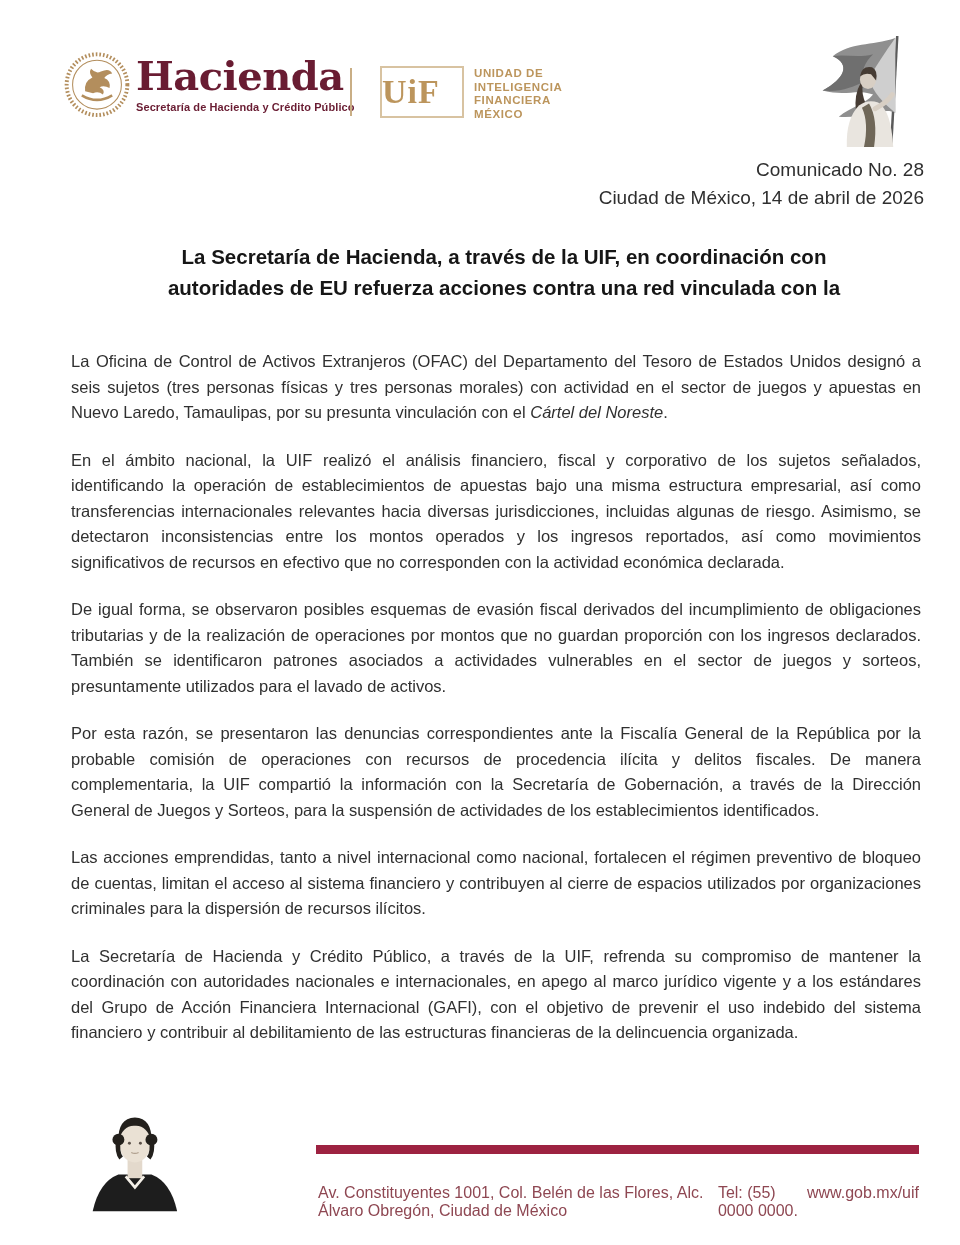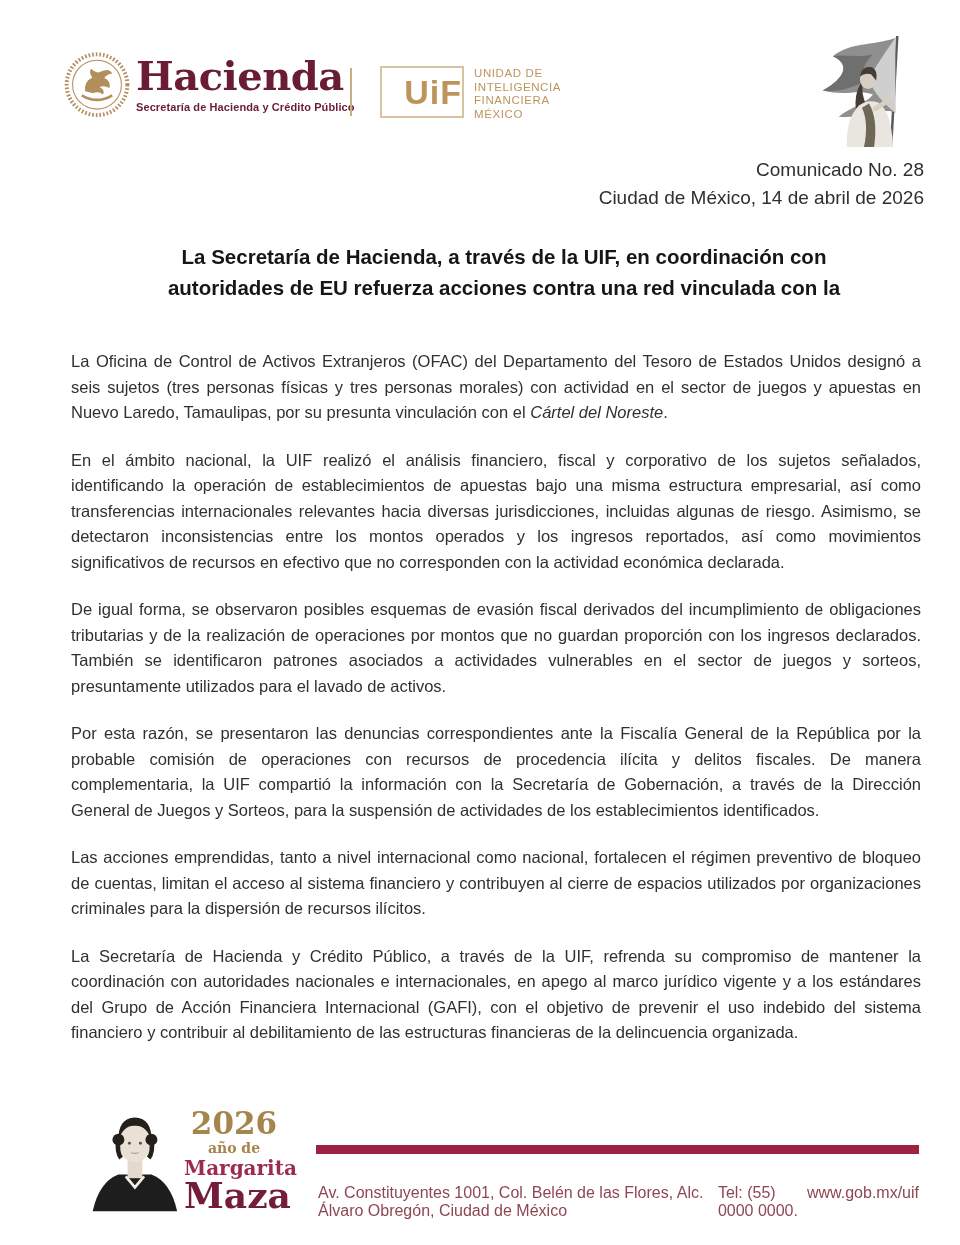--- a/index.html
+++ b/index.html
@@ -13,25 +13,25 @@
   .seal{position:absolute;left:0;top:10px;width:66px;height:76px;}
   .hda-block{position:absolute;left:72px;top:16px;}
   .hda-wordmark{
     font-family:"DejaVu Serif",serif;font-weight:700;font-size:40px;
     color:#691C32;line-height:1;letter-spacing:-0.5px;
   }
   .hda-subtitle{font-size:11px;font-weight:700;color:#691C32;margin-top:5px;letter-spacing:0.1px;}
   .logo-divider{position:absolute;left:286px;top:28px;width:2px;height:48px;background:#C9AE85;}
   .uif-box{
     position:absolute;left:316px;top:26px;width:80px;height:48px;
-    border:2px solid #D8C3A1;display:flex;align-items:center;justify-content:flex-end;
+    border:2px solid #D8C3A1;display:flex;align-items:center;justify-content:flex-start;font-family:Liberation Serif, serif;
   }
   .uif-acronym{font-size:34px;font-weight:800;color:#BC955C;letter-spacing:1px;line-height:1;}
   .uif-lines{
-    position:absolute;left:410px;top:27px;font-size:11.5px;font-weight:400;
+    position:absolute;left:410px;top:27px;font-size:11.5px;font-weight:700;
     color:#BC955C;letter-spacing:0.6px;line-height:13.5px;
   }
   .flag-illu{position:absolute;right:6px;top:-8px;width:112px;height:118px;}
 
   
   .comunicado-block{
     position:absolute;top:156px;right:52px;text-align:right;
     font-size:19px;color:#2f2f2f;line-height:28px;
   }
 
@@ -138,26 +138,20 @@
     <circle cx="44" cy="38" r="6.5" fill="#23201c"></circle>
     <circle cx="80" cy="38" r="6.5" fill="#23201c"></circle>
     <path d="M44 38 Q42 52 47 58" stroke="#23201c" stroke-width="5" fill="none"></path>
     <path d="M80 38 Q82 52 77 58" stroke="#23201c" stroke-width="5" fill="none"></path>
     <circle cx="56" cy="42" r="1.6" fill="#5a5048"></circle>
     <circle cx="68" cy="42" r="1.6" fill="#5a5048"></circle>
     <path d="M58 52 Q62 54 66 52" stroke="#b0a08e" stroke-width="1.5" fill="none"></path>
     <path d="M52 78 L62 90 L72 78" stroke="#f4f0e8" stroke-width="3" fill="none"></path>
   </svg>
 
-  <div class="year-block">
-    <div class="year-num">2026</div>
-    <div class="year-caption">año de</div>
-    <div class="name-line1">Margarita</div>
-    <div class="name-line2">Maza</div>
-  </div>
 
   <div class="footer-bar"></div>
 
   <div class="footer-info">
     <span>Av. Constituyentes 1001, Col. Belén de las Flores, Alc. Álvaro Obregón, Ciudad de México</span>
     <span>Tel: (55) 0000 0000.</span>
     <span>www.gob.mx/uif</span>
   </div>
 
 </div>

